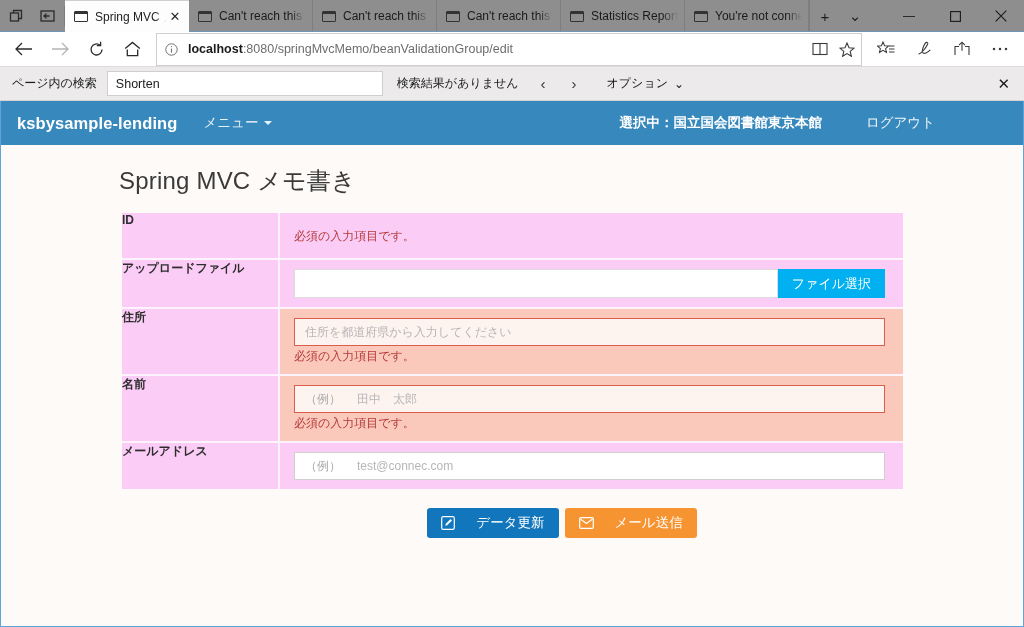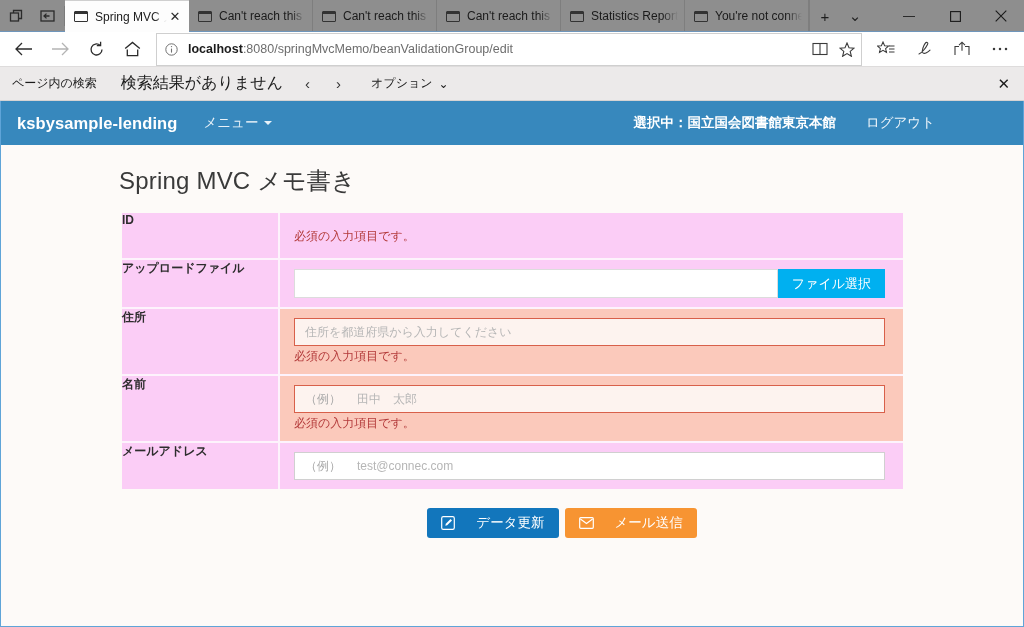--- a/index.html
+++ b/index.html
@@ -116,21 +116,21 @@
     display:flex; align-items:center;
     padding: 0 10px 0 12px;
     font-size: 12px; color:#1b1b1b;
   }
   .find-label { margin-right: 10px; white-space:nowrap; font-size:12px;}
   .find-input {
     width: 276px; height: 25px; background:#fff; border:1px solid #cfcfcf;
     display:flex; align-items:center; padding: 0 8px;
     font-size: 12.5px; color:#1b1b1b;
   }
-  .find-status { margin-left: 14px; white-space:nowrap; font-size:16px;}
+  .find-status { margin-left: 14px; white-space:nowrap; font-size:12px;}
   .find-nav { display:flex; align-items:center; margin-left: 22px; gap: 26px; }
   .find-nav span { font-size:15px; color:#333; }
   .find-opts { margin-left: 30px; display:flex; align-items:center; gap:6px; font-size:12px;}
   .find-close { margin-left:auto; font-size:15px; color:#1b1b1b; padding-right:4px;}
 
   
   .viewport {
     flex: 1 1 auto;
     background: #fdfaf8;
     border: 1px solid #5fa4d8;
@@ -149,21 +149,21 @@
   }
   .brand {
     font-size: 16.5px; font-weight: 700; color:#ffffff;
     margin-right: 26px; letter-spacing: 0.1px;
   }
   .appmenu { font-size: 13.5px; color: #e8f2f9; display:flex; align-items:center; gap:6px;}
   .caret {
     width:0; height:0; border-left:4px solid transparent; border-right:4px solid transparent;
     border-top:4px solid #e8f2f9; display:inline-block;
   }
-  .appbar-right { margin-left:auto; display:flex; align-items:center; gap:30px; padding-right:72px;}
+  .appbar-right { margin-left:auto; display:flex; align-items:center; gap:44px; padding-right:72px;}
   .selected-lib { font-size:13.5px; font-weight:700; color:#ffffff; }
   .logout { font-size:13.5px; color:#eef5fa; }
 
   
   .content { padding: 0; }
   .page-title {
     font-size: 24px; color:#3a3a3a; font-weight: 400;
     margin: 20px 0 16px 118px;
     letter-spacing: 0.2px;
   }
@@ -364,20 +364,21 @@
             <circle cx="3" cy="3" r="1.25" fill="#3b3b3b"></circle>
             <circle cx="9" cy="3" r="1.25" fill="#3b3b3b"></circle>
             <circle cx="15" cy="3" r="1.25" fill="#3b3b3b"></circle>
           </svg>
       </div>
     </div>
   </div>
 
   <div class="findbar">
     <div class="find-label">ページ内の検索</div>
+    <div class="find-input" title="ページ内の検索">Shorten</div>
     <div class="find-status">検索結果がありません</div>
     <div class="find-nav">
       <span>‹</span>
       <span>›</span>
     </div>
     <div class="find-opts">
       <span>オプション</span>
       <span>⌄</span>
     </div>
     <div class="find-close">✕</div>

